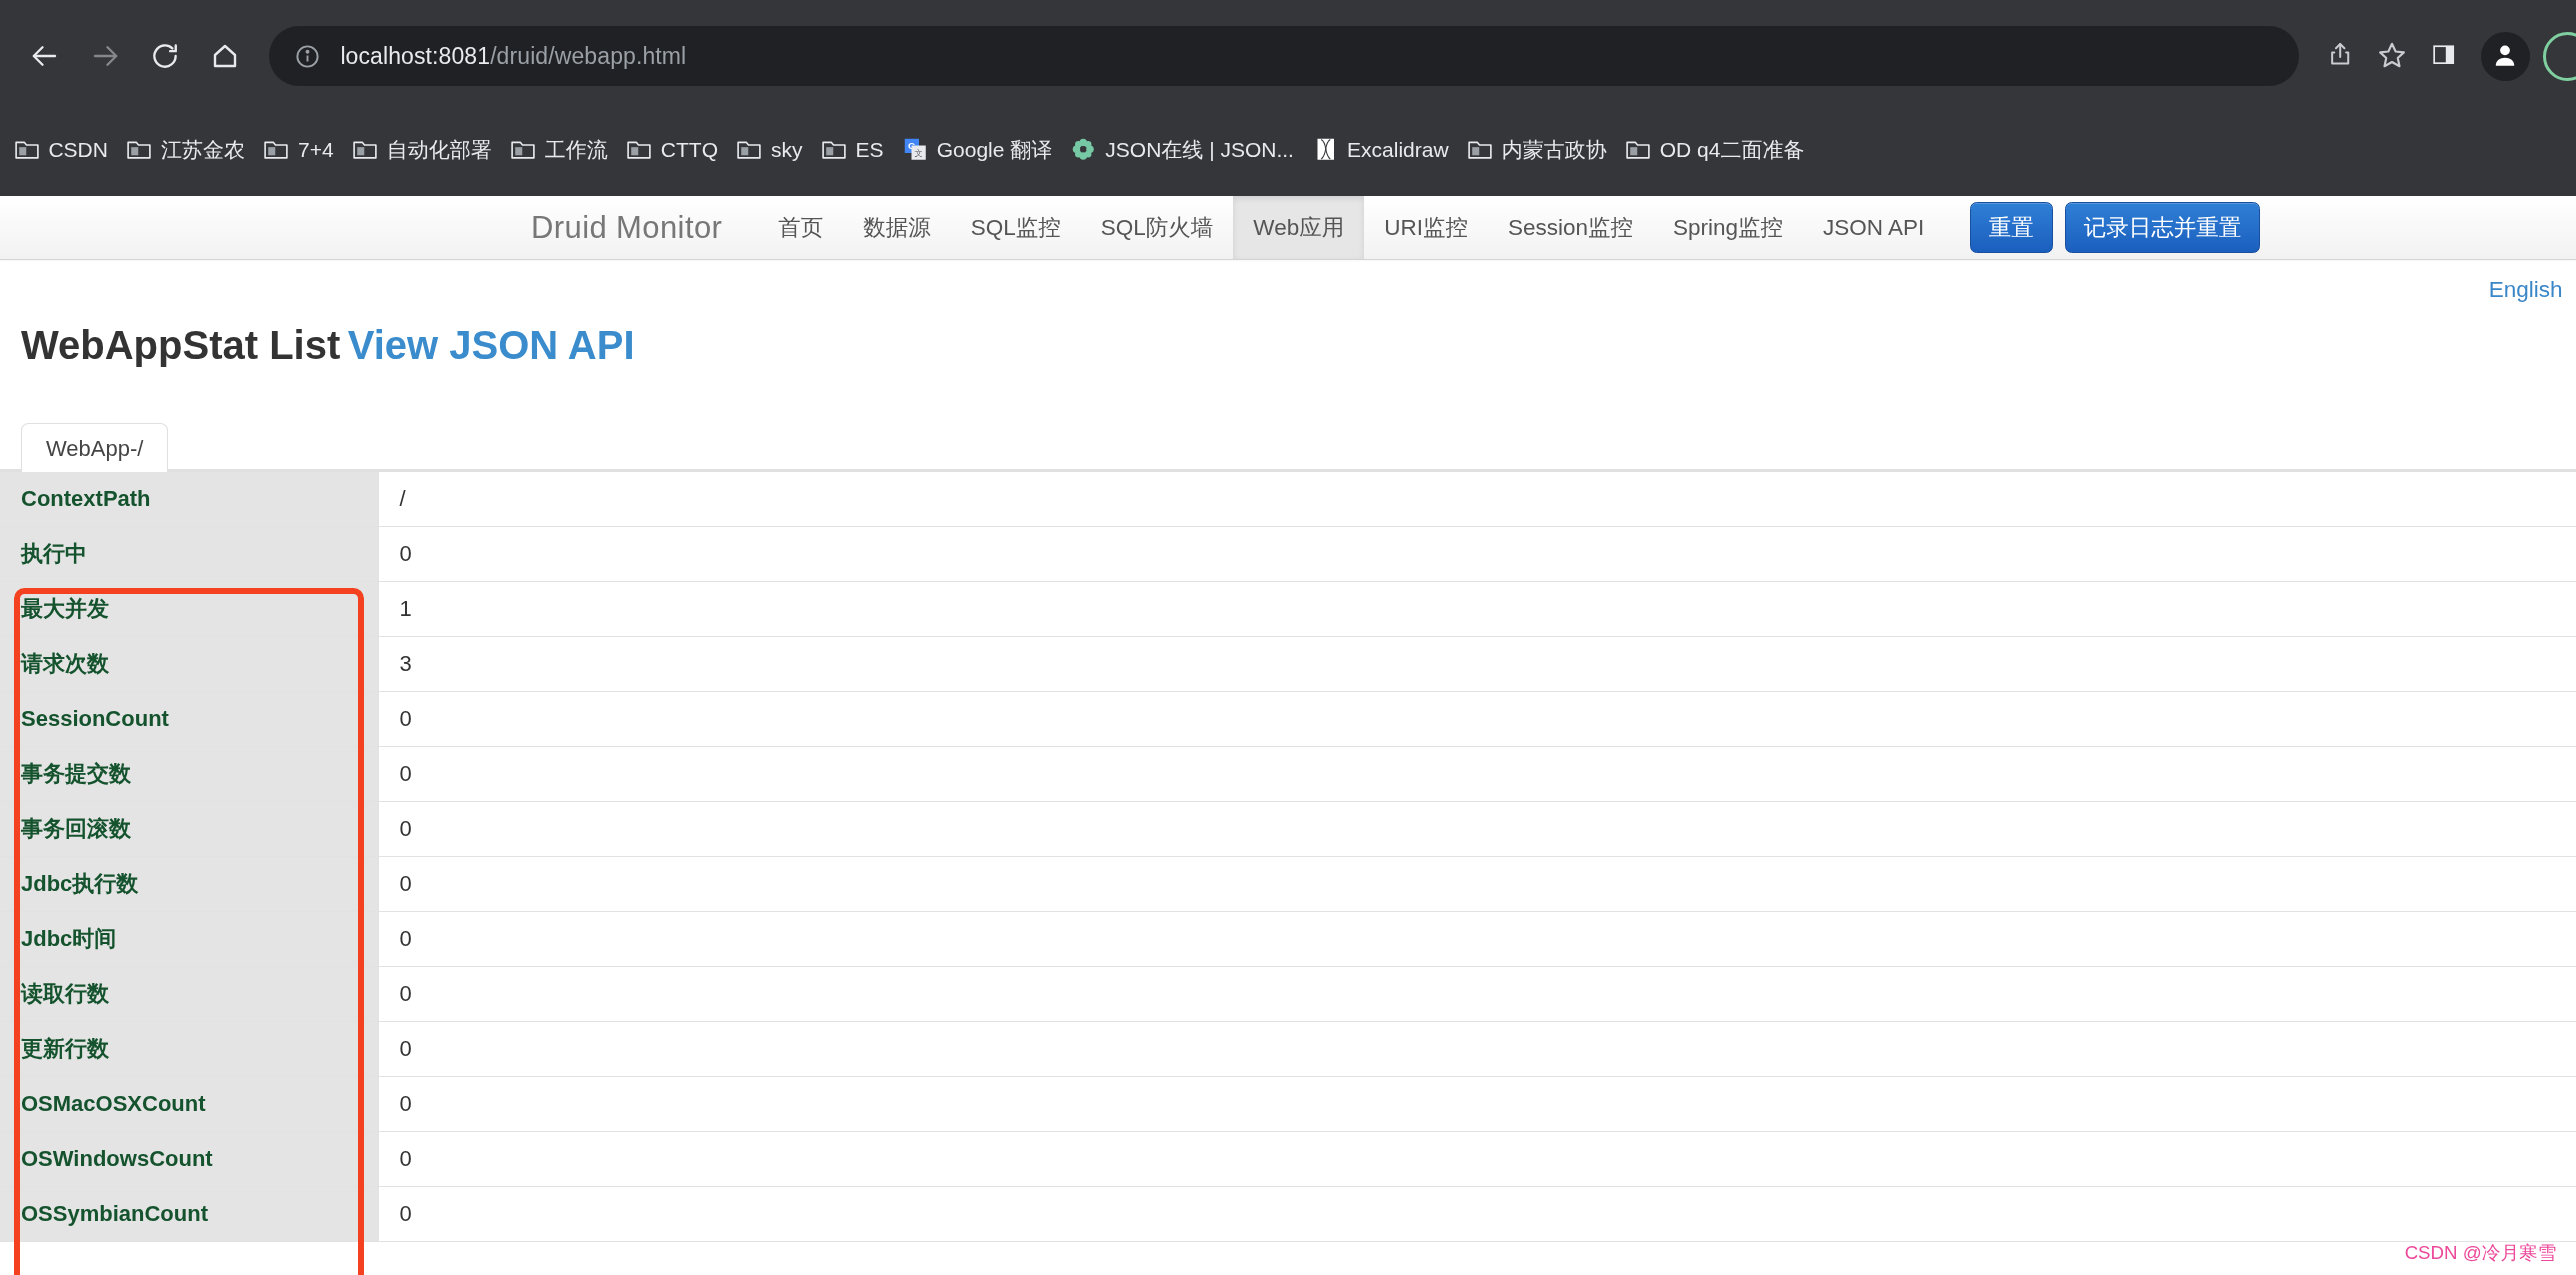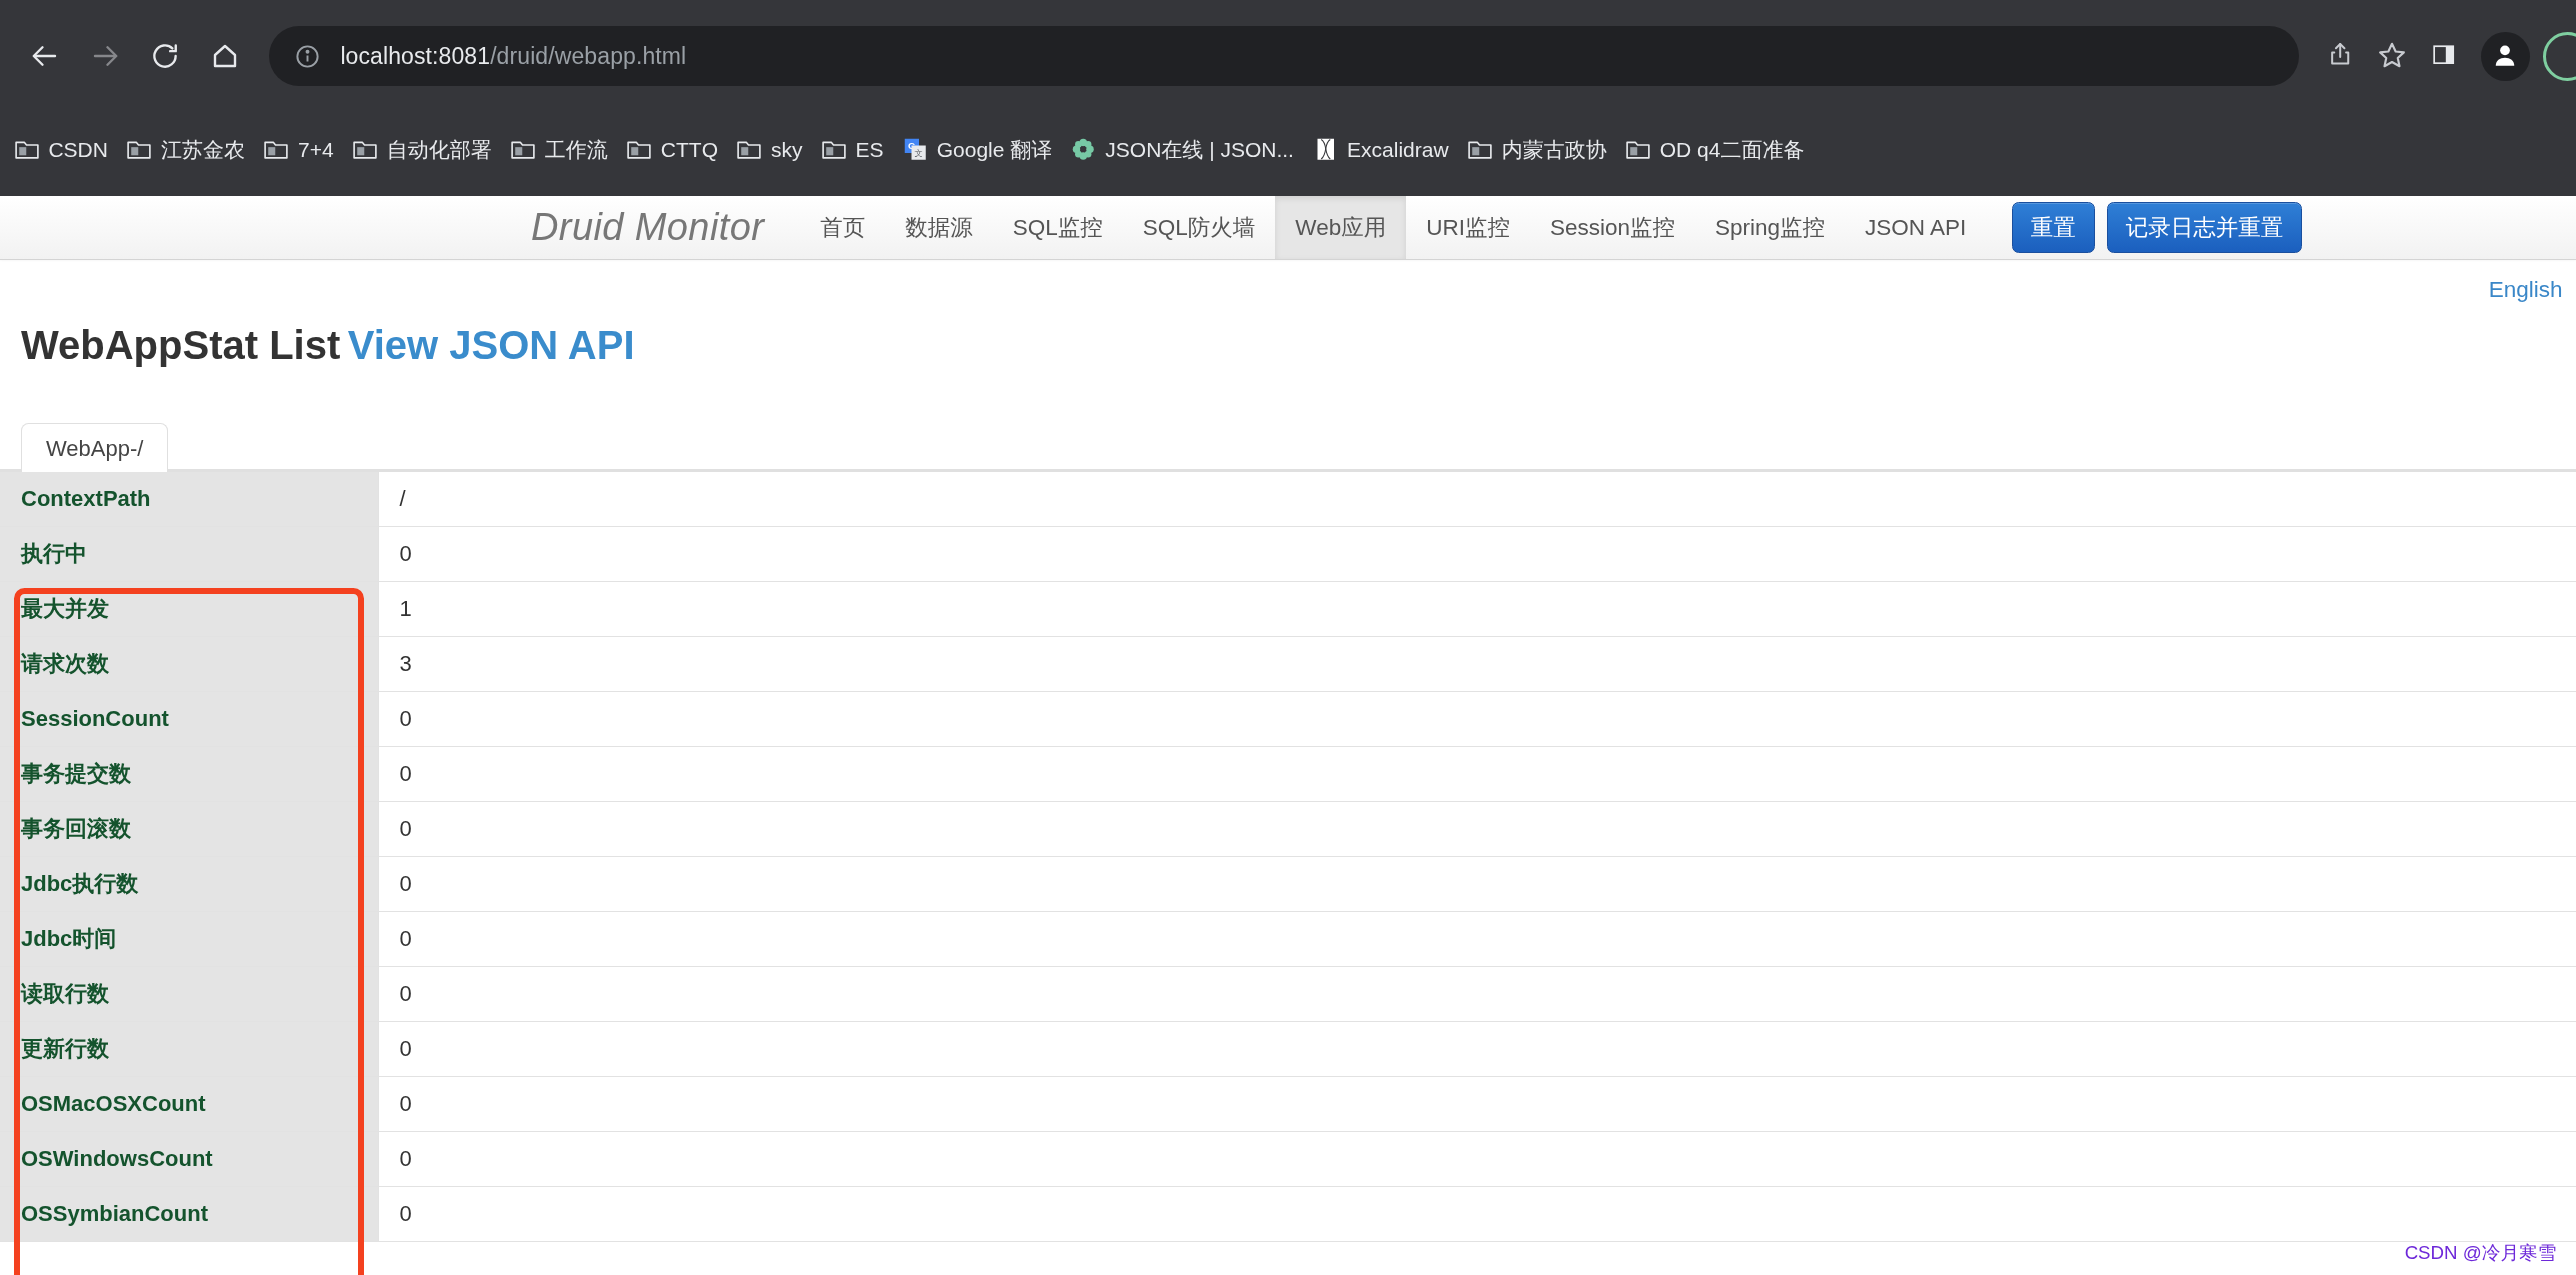--- a/index.html
+++ b/index.html
@@ -120,27 +120,26 @@
   #druid-nav {
     height: 64px;
     background: linear-gradient(to bottom, #ffffff 0%, #f2f2f2 100%);
     border-bottom: 0.7px solid #d4d4d4;
     display: flex;
     align-items: stretch;
     padding-left: 531px;
     box-shadow: 0 0.7px 2.2px rgba(0,0,0,0.06);
   }
   #brand {
-    font-size: 38px;
+    font-size: 31px;
     color: #777;
     font-weight: 400;
     display: flex; align-items: center;
     padding: 0 36px 0 0;
     letter-spacing: 0.4px;
-    font-style: italic;
   }
   .nav-item {
     display: flex; align-items: center;
     padding: 12px 20px;
     font-size: 22.5px;
     color: #555;
     white-space: nowrap;
   }
   .nav-item.active {
     background: #e6e6e6;
@@ -255,21 +254,21 @@
     pointer-events: none;
     z-index: 10;
   }
 
   
   #watermark {
     position: absolute;
     right: 19.5px;
     bottom: 9px;
     font-size: 18.7px;
-    color: #6d28d9;
+    color: #ec4899;
     z-index: 12;
     white-space: nowrap;
   }
 </style>
 </head>
 <body>
 
 <div id="browser-chrome">
 
   <div id="toolbar">

